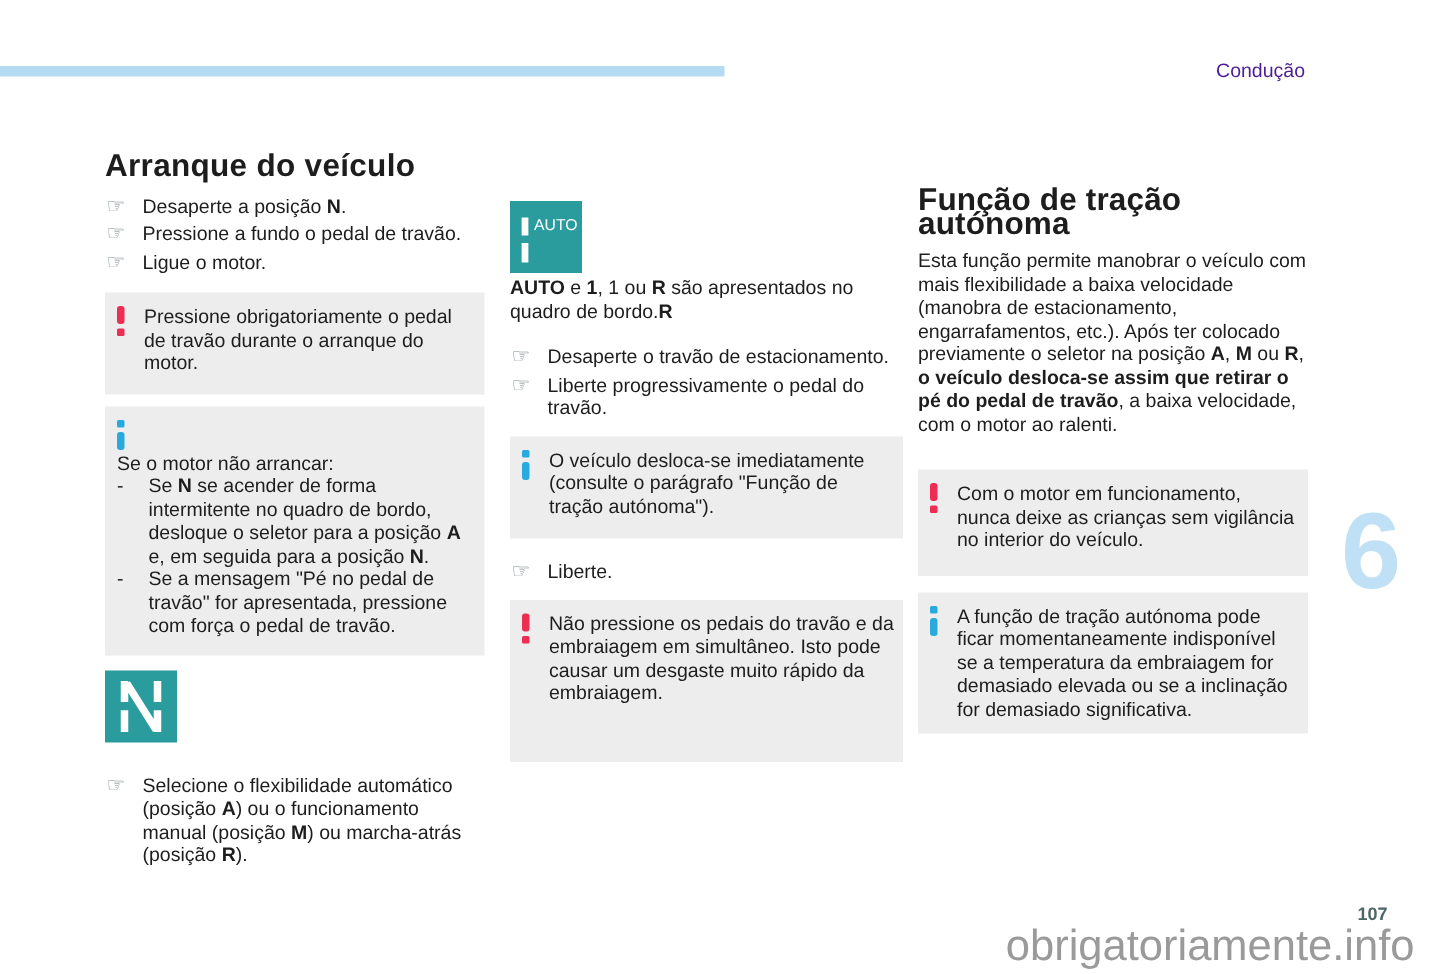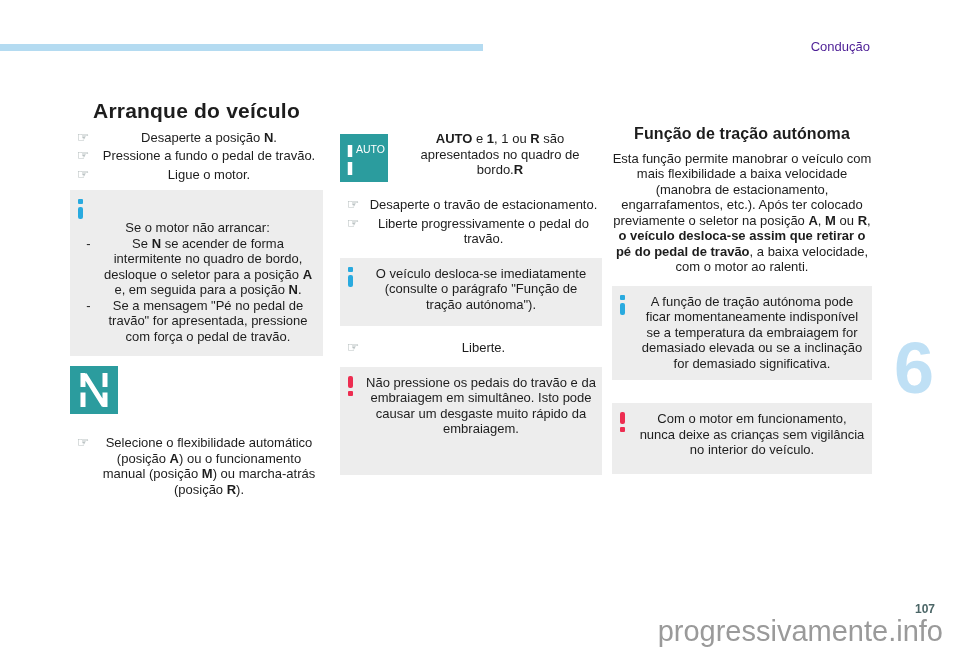--- a/index.html
+++ b/index.html
@@ -8,31 +8,31 @@
     background:#ffffff;color:#1d1d1d;
     font-family:"Liberation Sans", sans-serif;
   }
   .b{font-weight:700;}
 
   
   .top-band{position:absolute;left:0;top:44px;width:483px;height:7px;background:#b4dbf1;}
   .section-label{position:absolute;top:39px;right:90px;font-size:13px;color:#4c1d95;}
   .chapter-number{position:absolute;left:894px;top:332px;font-size:72px;line-height:1;
     font-weight:700;color:#bfe0f5;}
-  .page-number{position:absolute;top:602px;right:25px;font-size:12px;font-weight:700;color:#4c6667;}
+  .page-number{position:absolute;top:602px;right:35px;font-size:12px;font-weight:700;color:#4c6667;}
   .watermark{position:absolute;bottom:1px;right:17px;font-size:29px;color:#9a9a9a;letter-spacing:0px;}
 
   
-  .col{position:absolute;font-size:13px;line-height:15.5px;text-align:center;}
+  .col{position:absolute;font-size:13px;line-height:15.5px;}
   .col1{left:70px;top:103px;width:253px;}
   .col2{left:340px;top:129px;width:262px;}
   .col3{left:612px;top:126px;width:260px;}
 
   h1.page-title{font-size:21px;margin:0 0 11px 0;font-weight:700;letter-spacing:.2px;}
-  h2.sub-title{font-size:16px;margin:0 0 9px 0;font-weight:700;letter-spacing:.1px;}
+  h2.sub-title{font-size:21px;margin:0 0 9px 0;font-weight:700;letter-spacing:.1px;}
 
   
   .step{display:flex;margin:0 0 3px 0;}
   .pointer{width:24px;flex:none;color:#7d8c8d;font-size:14px;line-height:15px;padding-left:1px;}
   .step-text{flex:1;}
 
   
   .box{background:#ededed;display:flex;margin-top:11px;padding:8px 6px 9px 8px;}
   .icon-col{width:18px;flex:none;padding-top:1px;}
   .box-body{flex:1;}
@@ -57,38 +57,44 @@
   .box.warn-mid{padding-bottom:16px;}
   .box.info-first{margin-top:8px;padding-bottom:12px;flex-direction:column;}
 </style>
 </head>
 <body>
 
 <div class="top-band"></div>
 <div class="section-label">Condução</div>
 <div class="chapter-number">6</div>
 <div class="page-number">107</div>
-<div class="watermark">progressivamente.info</div>
+<div class="watermark">obrigatoriamente.info</div>
 
 <div class="col col1">
   <h1 class="page-title">Arranque do veículo</h1>
 
   <div class="step">
     <span class="pointer">☞</span>
     <span class="step-text"><span>Desaperte a posição </span><span class="b">N</span><span>.</span></span>
   </div>
   <div class="step">
     <span class="pointer">☞</span>
     <span class="step-text"><span>Pressione a fundo o pedal de travão.</span></span>
   </div>
   <div class="step">
     <span class="pointer">☞</span>
     <span class="step-text"><span>Ligue o motor.</span></span>
   </div>
 
+  <div class="box" style="margin-top:13px;padding-bottom:13px;">
+    <div class="icon-col">
+        <div class="warning-icon"></div>
+      </div>
+    <div class="box-body"><span>Pressione obrigatoriamente o pedal de travão durante o arranque do motor.</span></div>
+  </div>
 
   <div class="box info-first">
     <div class="icon-col">
         <div class="info-icon"></div>
       </div>
     <div class="box-body">
       <div>Se o motor não arrancar:</div>
       <div class="dash-item">
         <span class="dash">-</span>
         <span class="dash-text"><span>Se </span><span class="b">N</span><span> se acender de forma intermitente no quadro de bordo, desloque o seletor para a posição </span><span class="b">A</span><span> e, em seguida para a posição </span><span class="b">N</span><span>.</span></span>
@@ -108,21 +114,21 @@
     </div>
   </div>
 
   <div class="step" style="margin-top:21px;">
     <span class="pointer">☞</span>
     <span class="step-text"><span>Selecione o flexibilidade automático (posição </span><span class="b">A</span><span>) ou o funcionamento manual (posição </span><span class="b">M</span><span>) ou marcha-atrás (posição </span><span class="b">R</span><span>).</span></span>
   </div>
 </div>
 
 <div class="col col2">
-  <div class="display-row" style="margin-top:0;">
+  <div class="display-row" style="margin-top:0;flex-direction:column;">
     <div class="display-tile" style="margin-top:5px;">
       <svg width="48" height="48" viewBox="0 0 48 48">
         <path d="M10 11 V23 M10 28 V41" stroke="#ffffff" stroke-width="4.5" fill="none"></path>
         <text x="16" y="19" font-size="10.5" fill="#ffffff" font-family="Liberation Sans, sans-serif">AUTO</text>
       </svg>
     </div>
     <div class="display-caption"><span class="b">AUTO</span><span> e </span><span class="b">1</span><span>, 1 ou </span><span class="b">R</span><span> são apresentados no quadro de bordo.</span><span class="b">R</span></div>
   </div>
 
   <div style="margin-top:15px;">
@@ -153,26 +159,26 @@
         <div class="warning-icon"></div>
       </div>
     <div class="box-body"><span>Não pressione os pedais do travão e da embraiagem em simultâneo. Isto pode causar um desgaste muito rápido da embraiagem.</span></div>
   </div>
 </div>
 
 <div class="col col3">
   <h2 class="sub-title">Função de tração autónoma</h2>
   <div><span>Esta função permite manobrar o veículo com mais flexibilidade a baixa velocidade (manobra de estacionamento, engarrafamentos, etc.). Após ter colocado previamente o seletor na posição </span><span class="b">A</span><span>, </span><span class="b">M</span><span> ou </span><span class="b">R</span><span>, </span><span class="b">o veículo desloca-se assim que retirar o pé do pedal de travão</span><span>, a baixa velocidade, com o motor ao ralenti.</span></div>
 
+  <div class="box warn-mid" style="margin-top:23px;">
+    <div class="icon-col">
+        <div class="warning-icon"></div>
+      </div>
+    <div class="box-body"><span>Com o motor em funcionamento, nunca deixe as crianças sem vigilância no interior do veículo.</span></div>
+  </div>
+
   <div class="box">
     <div class="icon-col">
         <div class="info-icon"></div>
       </div>
     <div class="box-body"><span>A função de tração autónoma pode ficar momentaneamente indisponível se a temperatura da embraiagem for demasiado elevada ou se a inclinação for demasiado significativa.</span></div>
   </div>
-
-  <div class="box warn-mid" style="margin-top:23px;">
-    <div class="icon-col">
-        <div class="warning-icon"></div>
-      </div>
-    <div class="box-body"><span>Com o motor em funcionamento, nunca deixe as crianças sem vigilância no interior do veículo.</span></div>
-  </div>
 </div>
 
 </body></html>

